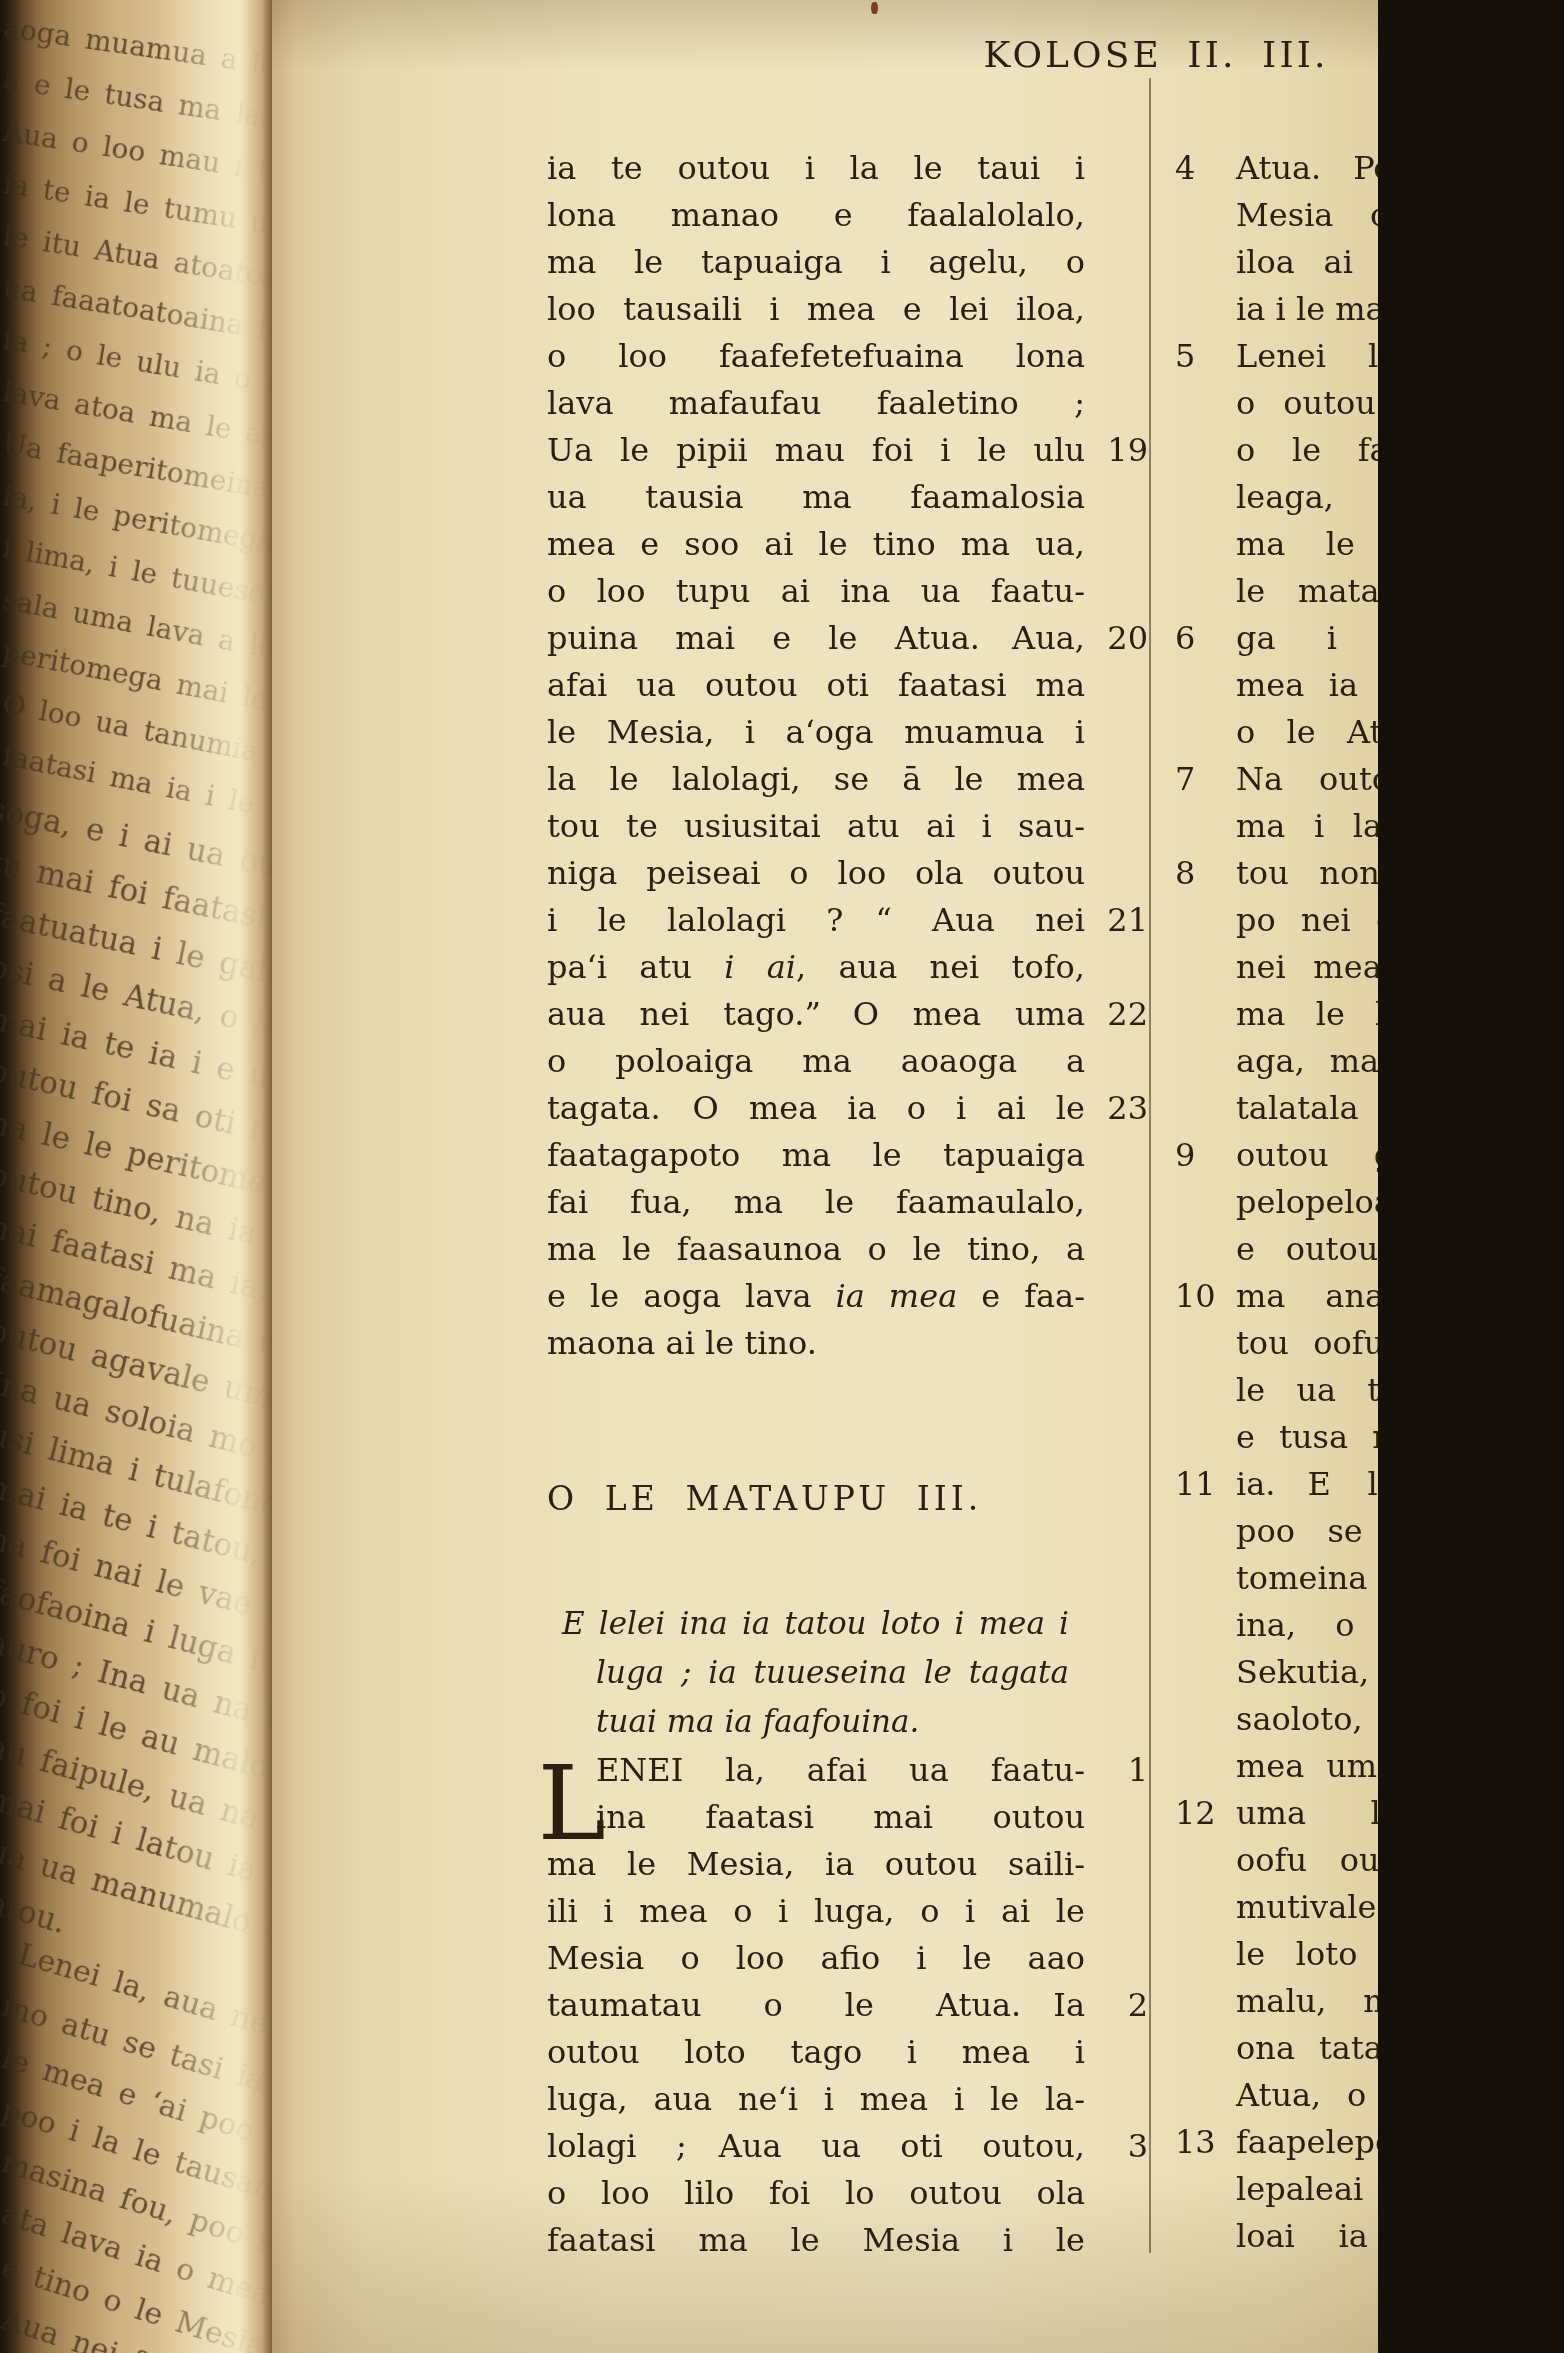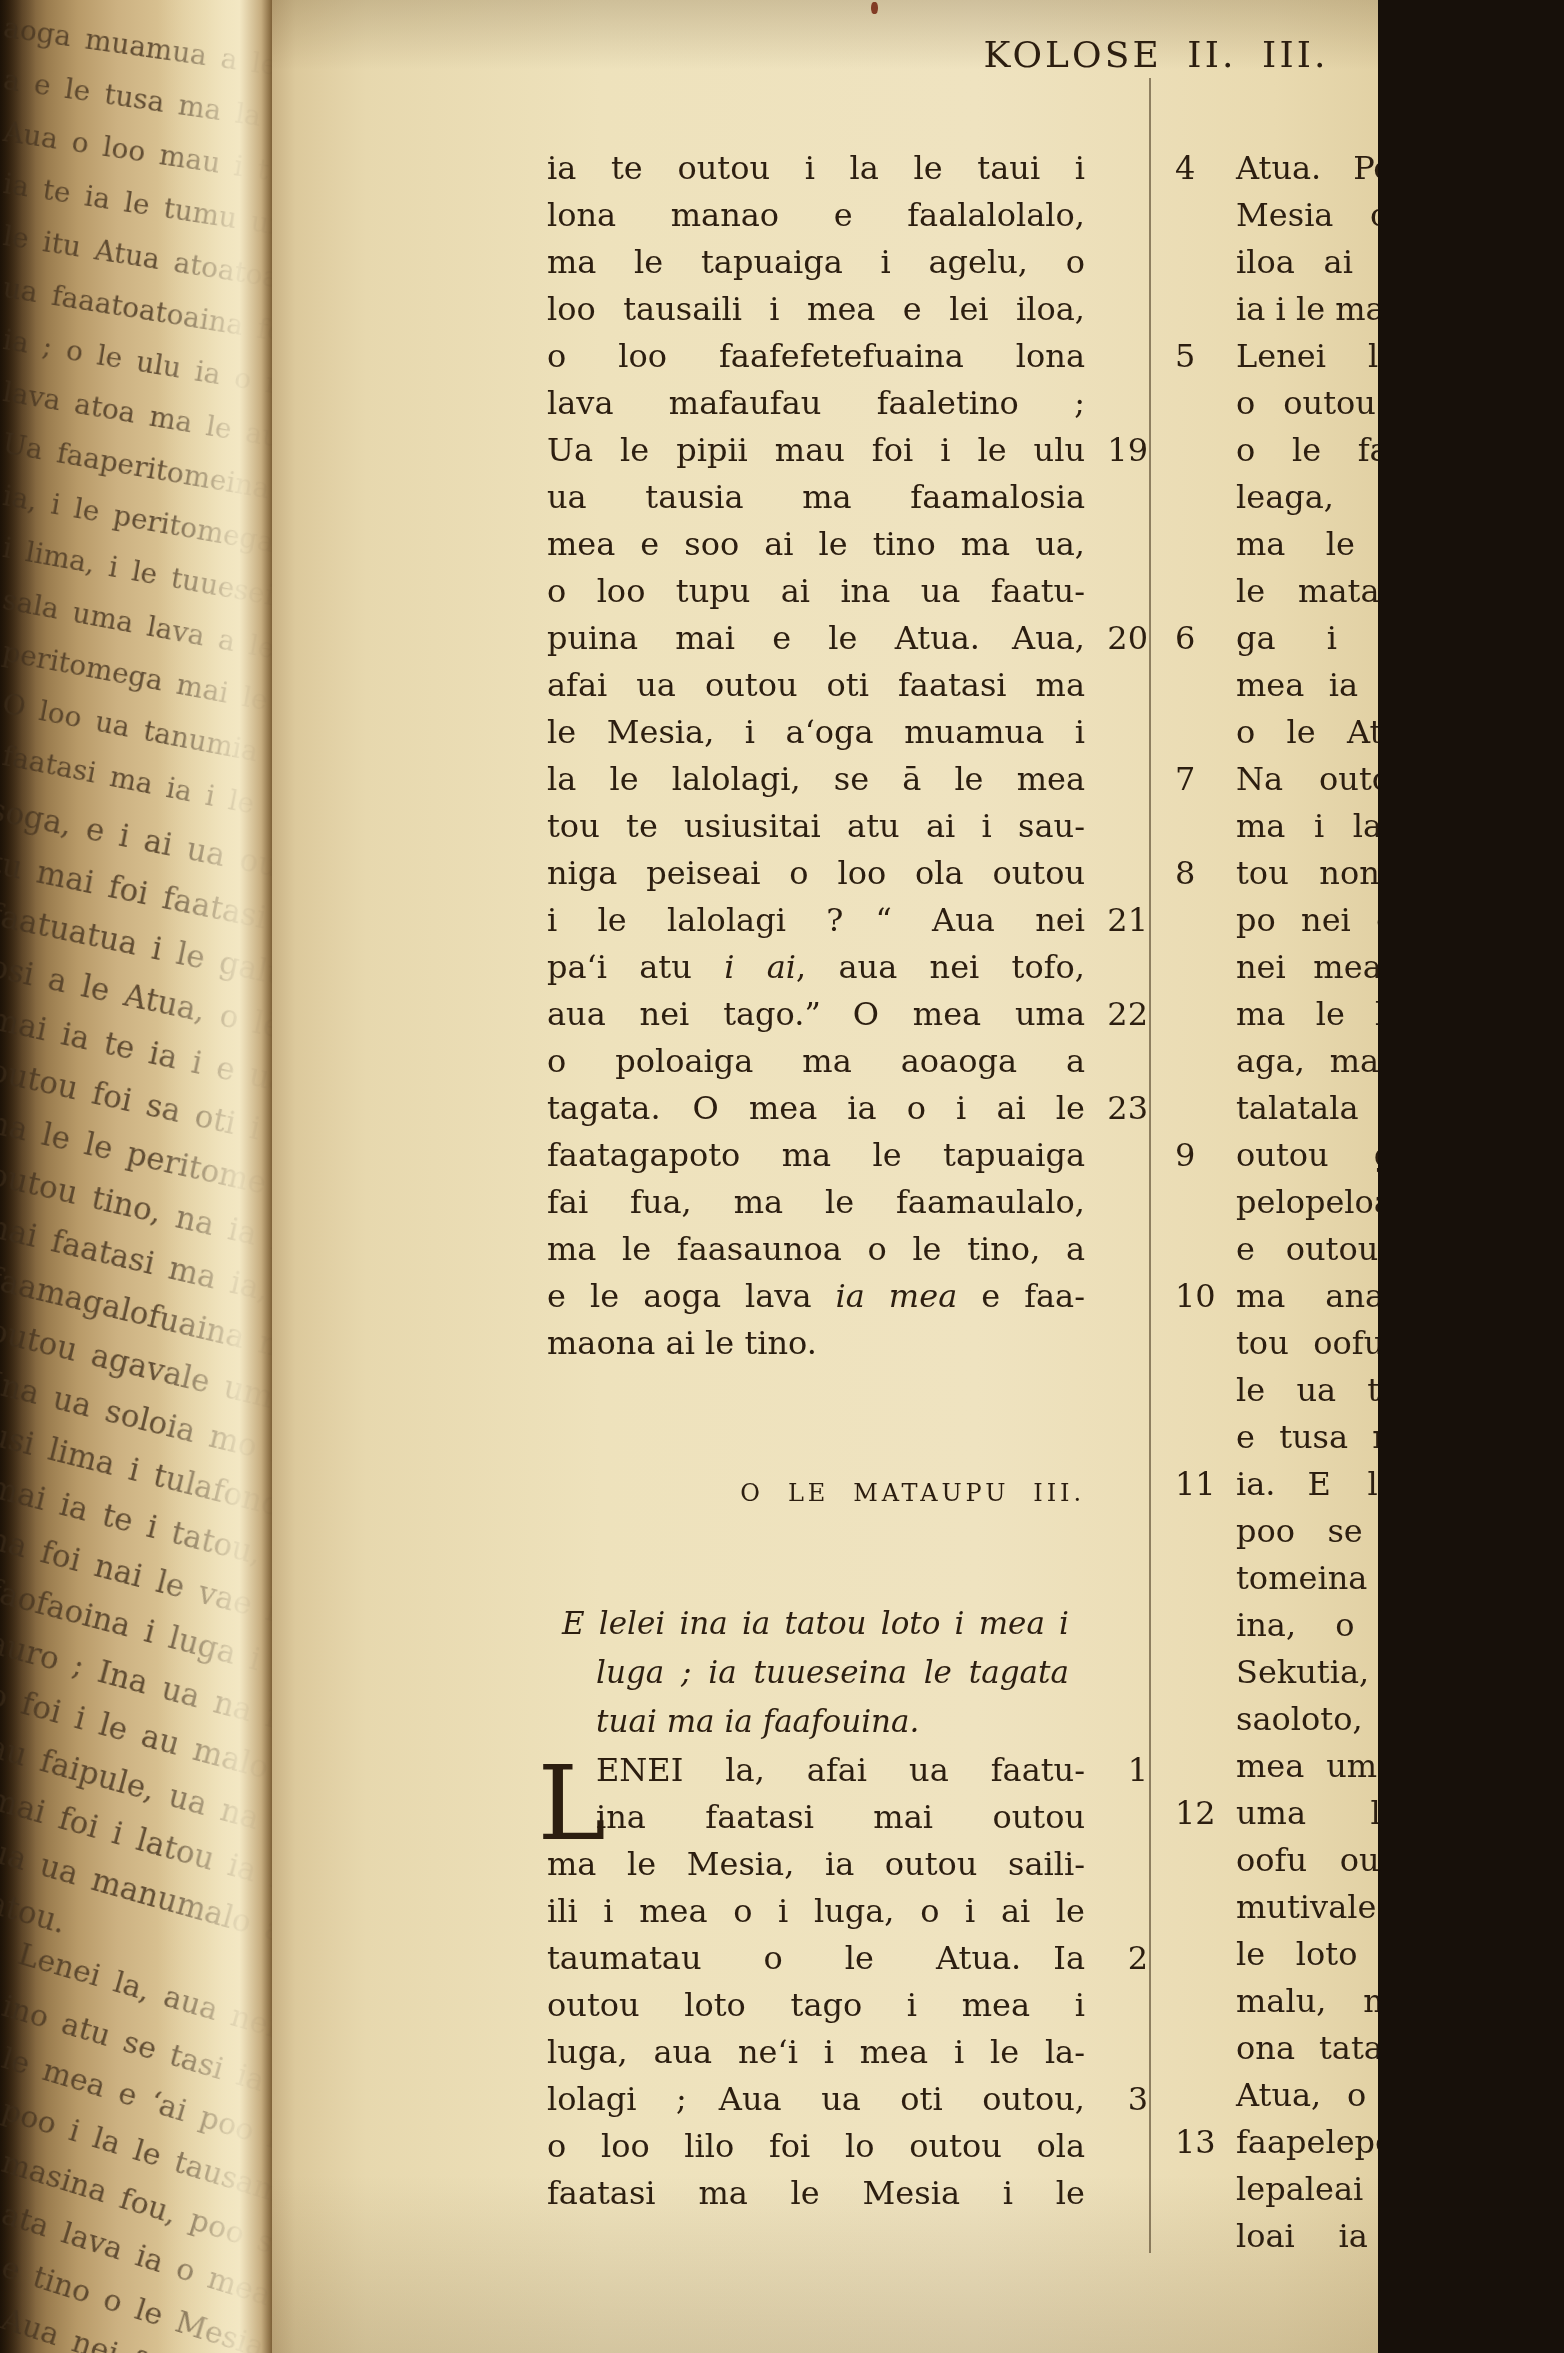--- a/index.html
+++ b/index.html
@@ -45,22 +45,22 @@
   #para{left:275px;top:1747px;width:538px;}
   .tline{position:relative;height:47px;line-height:47px;font-size:32px;
     text-align:justify;text-align-last:justify;text-justify:inter-word;}
   .tline.endline{text-align-last:left;}
   .tline .vno{position:absolute;top:0;font-size:32px;}
   .vno-right .vno{right:-63px;}
   .vno-left .vno{left:-61px;}
   .tline.dropind{padding-left:49px;}
   .tline i{font-style:italic;}
 
-  #chapter-heading{position:absolute;left:275px;top:1479px;width:538px;text-align:right;
-    font-size:24px;letter-spacing:3.9px;word-spacing:12.5px;}
+  #chapter-heading{position:absolute;left:275px;top:1479px;width:538px;text-align:left;
+    font-size:33px;letter-spacing:3.9px;word-spacing:12.5px;}
   #summary{position:absolute;left:290px;top:1563px;width:507px;margin-top:36px;}
   #summary .tline{height:49px;line-height:49px;font-style:italic;font-size:31px;}
   #summary .ind{padding-left:34px;}
   #dropcap{position:absolute;left:-9.4px;top:4.7px;font-size:103px;line-height:1;}
   #sig{position:absolute;left:1252px;top:2263px;width:63px;text-align:center;font-size:34px;}
 </style>
 </head>
 <body>
 
 <div id="stage">
@@ -158,20 +158,21 @@
         <div class="tline ind"><span>luga ; ia tuueseina le tagata</span></div>
         <div class="tline endline ind"><span>tuai ma ia faafouina.</span></div>
       </div>
 
     <div id="para" class="colblock vno-right">
       <span id="dropcap">L</span>
     <div class="tline dropind"><span>ENEI la, afai ua faatu-</span><span class="vno">1</span></div>
         <div class="tline dropind"><span>ina faatasi mai outou</span></div>
         <div class="tline"><span>ma le Mesia, ia outou saili-</span></div>
         <div class="tline"><span>ili i mea o i luga, o i ai le</span></div>
+        <div class="tline"><span>Mesia o loo afio i le aao</span></div>
         <div class="tline"><span>taumatau o le Atua. Ia</span><span class="vno">2</span></div>
         <div class="tline"><span>outou loto tago i mea i</span></div>
         <div class="tline"><span>luga, aua ne‘i i mea i le la-</span></div>
         <div class="tline"><span>lolagi ; Aua ua oti outou,</span><span class="vno">3</span></div>
         <div class="tline"><span>o loo lilo foi lo outou ola</span></div>
         <div class="tline"><span>faatasi ma le Mesia i le</span></div>
       </div>
 
     <div id="right-verses" class="colblock vno-left">
         <div class="tline"><span>Atua. Pe a afio mai le</span><span class="vno">4</span></div>

